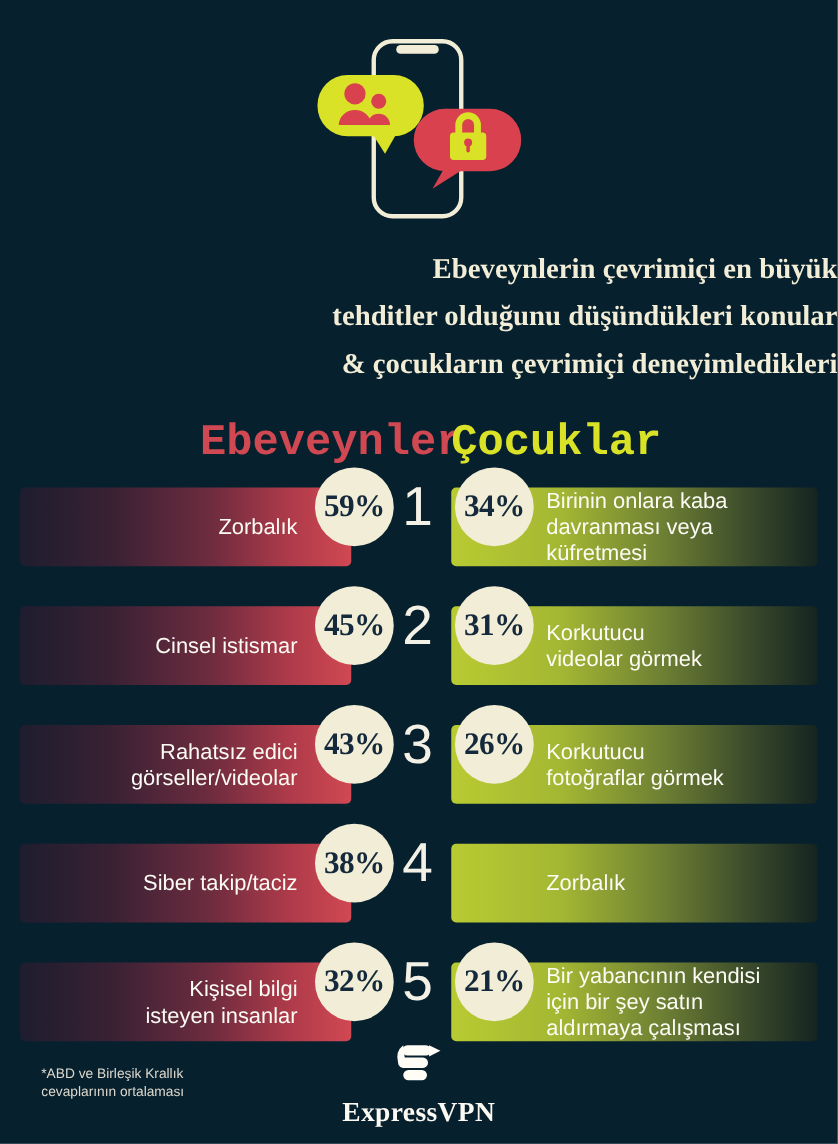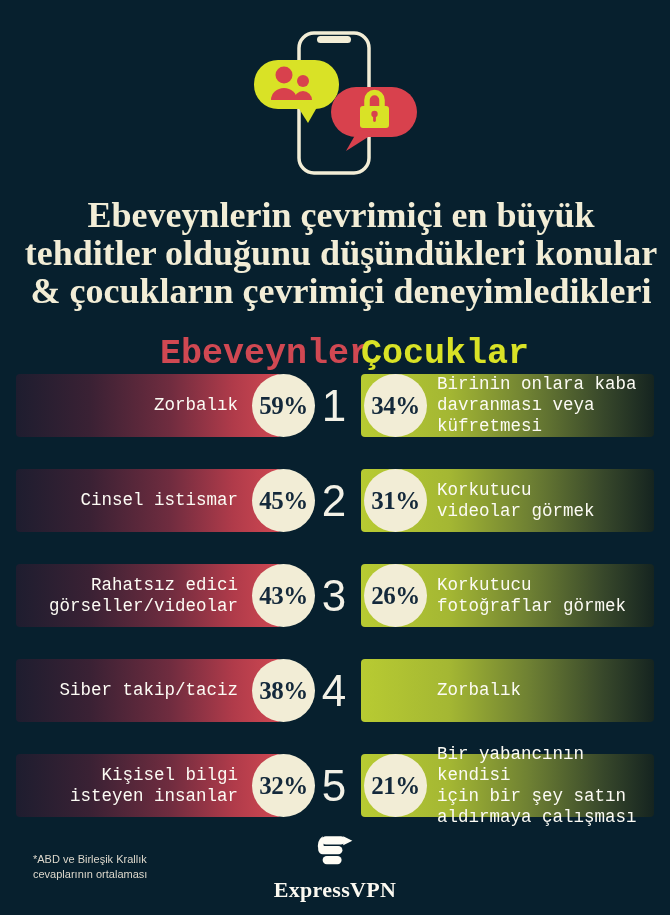--- a/index.html
+++ b/index.html
@@ -15,36 +15,36 @@
   .phone-outline{fill:none;stroke:var(--cream,#f2edd6);stroke-width:3.5;}
   .phone-notch{fill:var(--cream,#f2edd6);}
   .bubble-green{fill:var(--green-bright,#d9e226);}
   .bubble-red{fill:var(--red-bright,#d8414d);}
   .fig-red{fill:var(--red-bright,#d8414d);}
   .fig-green{fill:var(--green-bright,#d9e226);}
   .lock-shackle{fill:none;stroke:var(--green-bright,#d9e226);stroke-width:5.5;stroke-linecap:round;}
   
   .title{
     position:absolute;top:196px;left:0;right:0;
-    text-align:center;
+    text-align:right;
     font-family:"Liberation Serif","DejaVu Serif",serif;
-    font-weight:bold;font-size:36px;line-height:38px;
+    font-weight:bold;font-size:23px;line-height:38px;
     color:var(--cream,#f2edd6);
     white-space:pre-line;
     padding-left:12px;
   }
   
   .col-headers{position:absolute;top:334px;left:0;right:0;height:32px;
     font-family:Liberation Mono, monospace;font-weight:bold;font-size:35px;}
   .hdr-left{position:absolute;left:160px;width:196px;text-align:center;color:var(--red,#d04852);}
   .hdr-right{position:absolute;left:361px;color:var(--green-bright,#d9e226);}
   
   .rows{position:absolute;top:374px;left:0;right:0;}
   .row{position:relative;height:63px;margin-bottom:32px;}
-  .bar{position:absolute;top:0;height:63px;border-radius:4px;font-family:Liberation Mono, monospace;}
+  .bar{position:absolute;top:16px;height:63px;border-radius:4px;}
   .bar-left{
     left:16px;width:265px;
     background:linear-gradient(90deg,#1e1d2f 0%,#3a2134 28%,#6f2c3f 58%,#b03b4a 82%,var(--red,#d04852) 100%);
   }
   .bar-right{
     left:361px;width:293px;
     background:linear-gradient(90deg,var(--green,#b8cb32) 0%,#a4b733 30%,#6d7f33 58%,#39492b 82%,#152420 100%);
   }
   .bar-label{
     position:absolute;top:0;bottom:0;display:flex;align-items:center;

